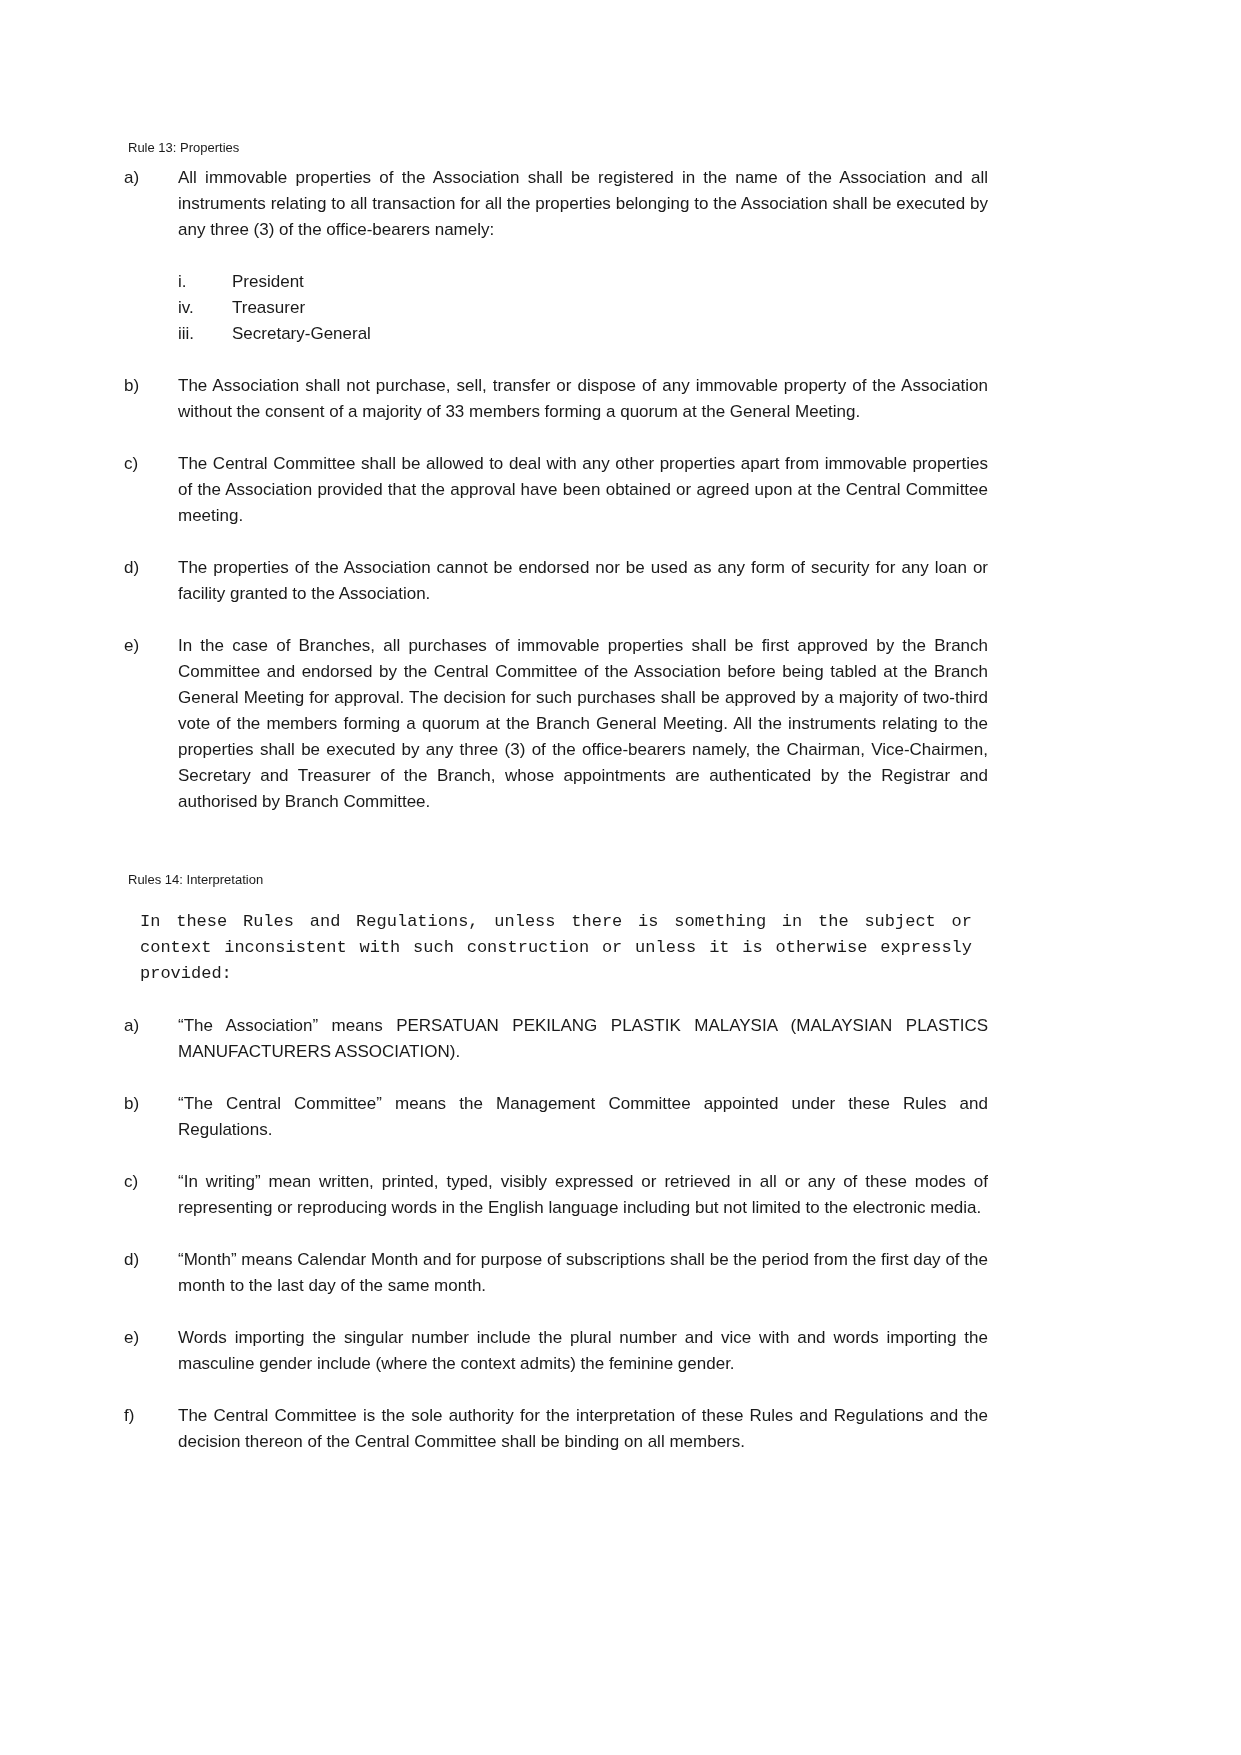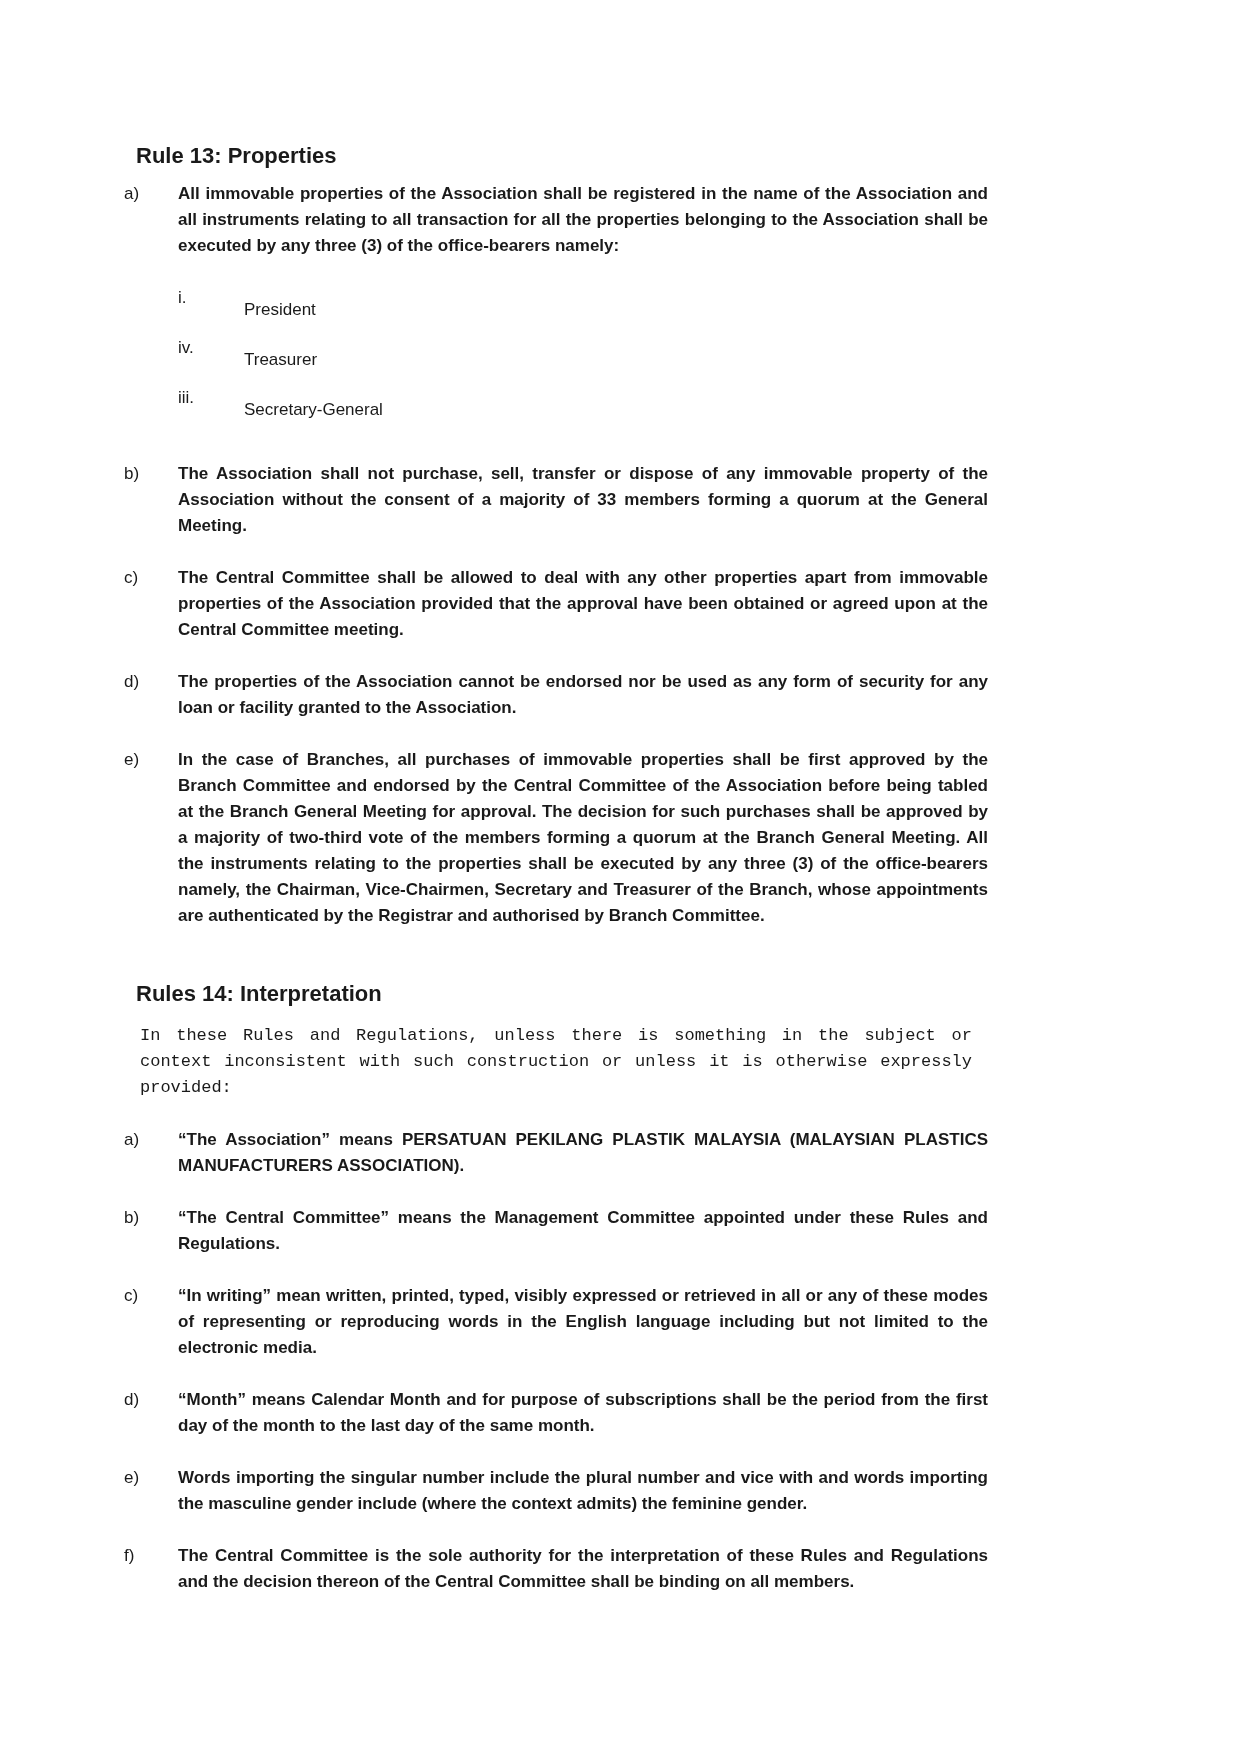--- a/index.html
+++ b/index.html
@@ -17,53 +17,52 @@
   }
   .page {
     position: absolute;
     left: 124px;
     top: 131px;
     width: 864px;
     font-size: 17px;
     line-height: 26px;
   }
   .rule-heading {
-    font-weight: bold;
-    font-size: 22px;
+    font-weight: normal;
+    font-size: 13px;
     line-height: 26px;
-    margin: 12px;
+    margin: 4px;
   }
   .rule-intro {
     margin: 16px;
     text-align: justify;
     font-family: Liberation Mono, monospace;
   }
   .item {
     display: grid;
     grid-template-columns: 54px 1fr;
     margin-top: 26px;
   }
   .item-label {
     white-space: nowrap;
   }
   .item-text {
     margin: 0;
     text-align: justify;
-    font-weight: bold;
   }
   .sublist {
     margin-top: 26px;
     margin-left: 54px;
   }
   .subitem {
     display: grid;
     grid-template-columns: 54px 1fr;
   }
   .subitem-text {
-    margin: 12px;
+    margin: 0;
   }
   .section-rule14 {
     margin-top: 52px;
   }
 </style>
 </head>
 <body>
 
 <div class="page">
 

